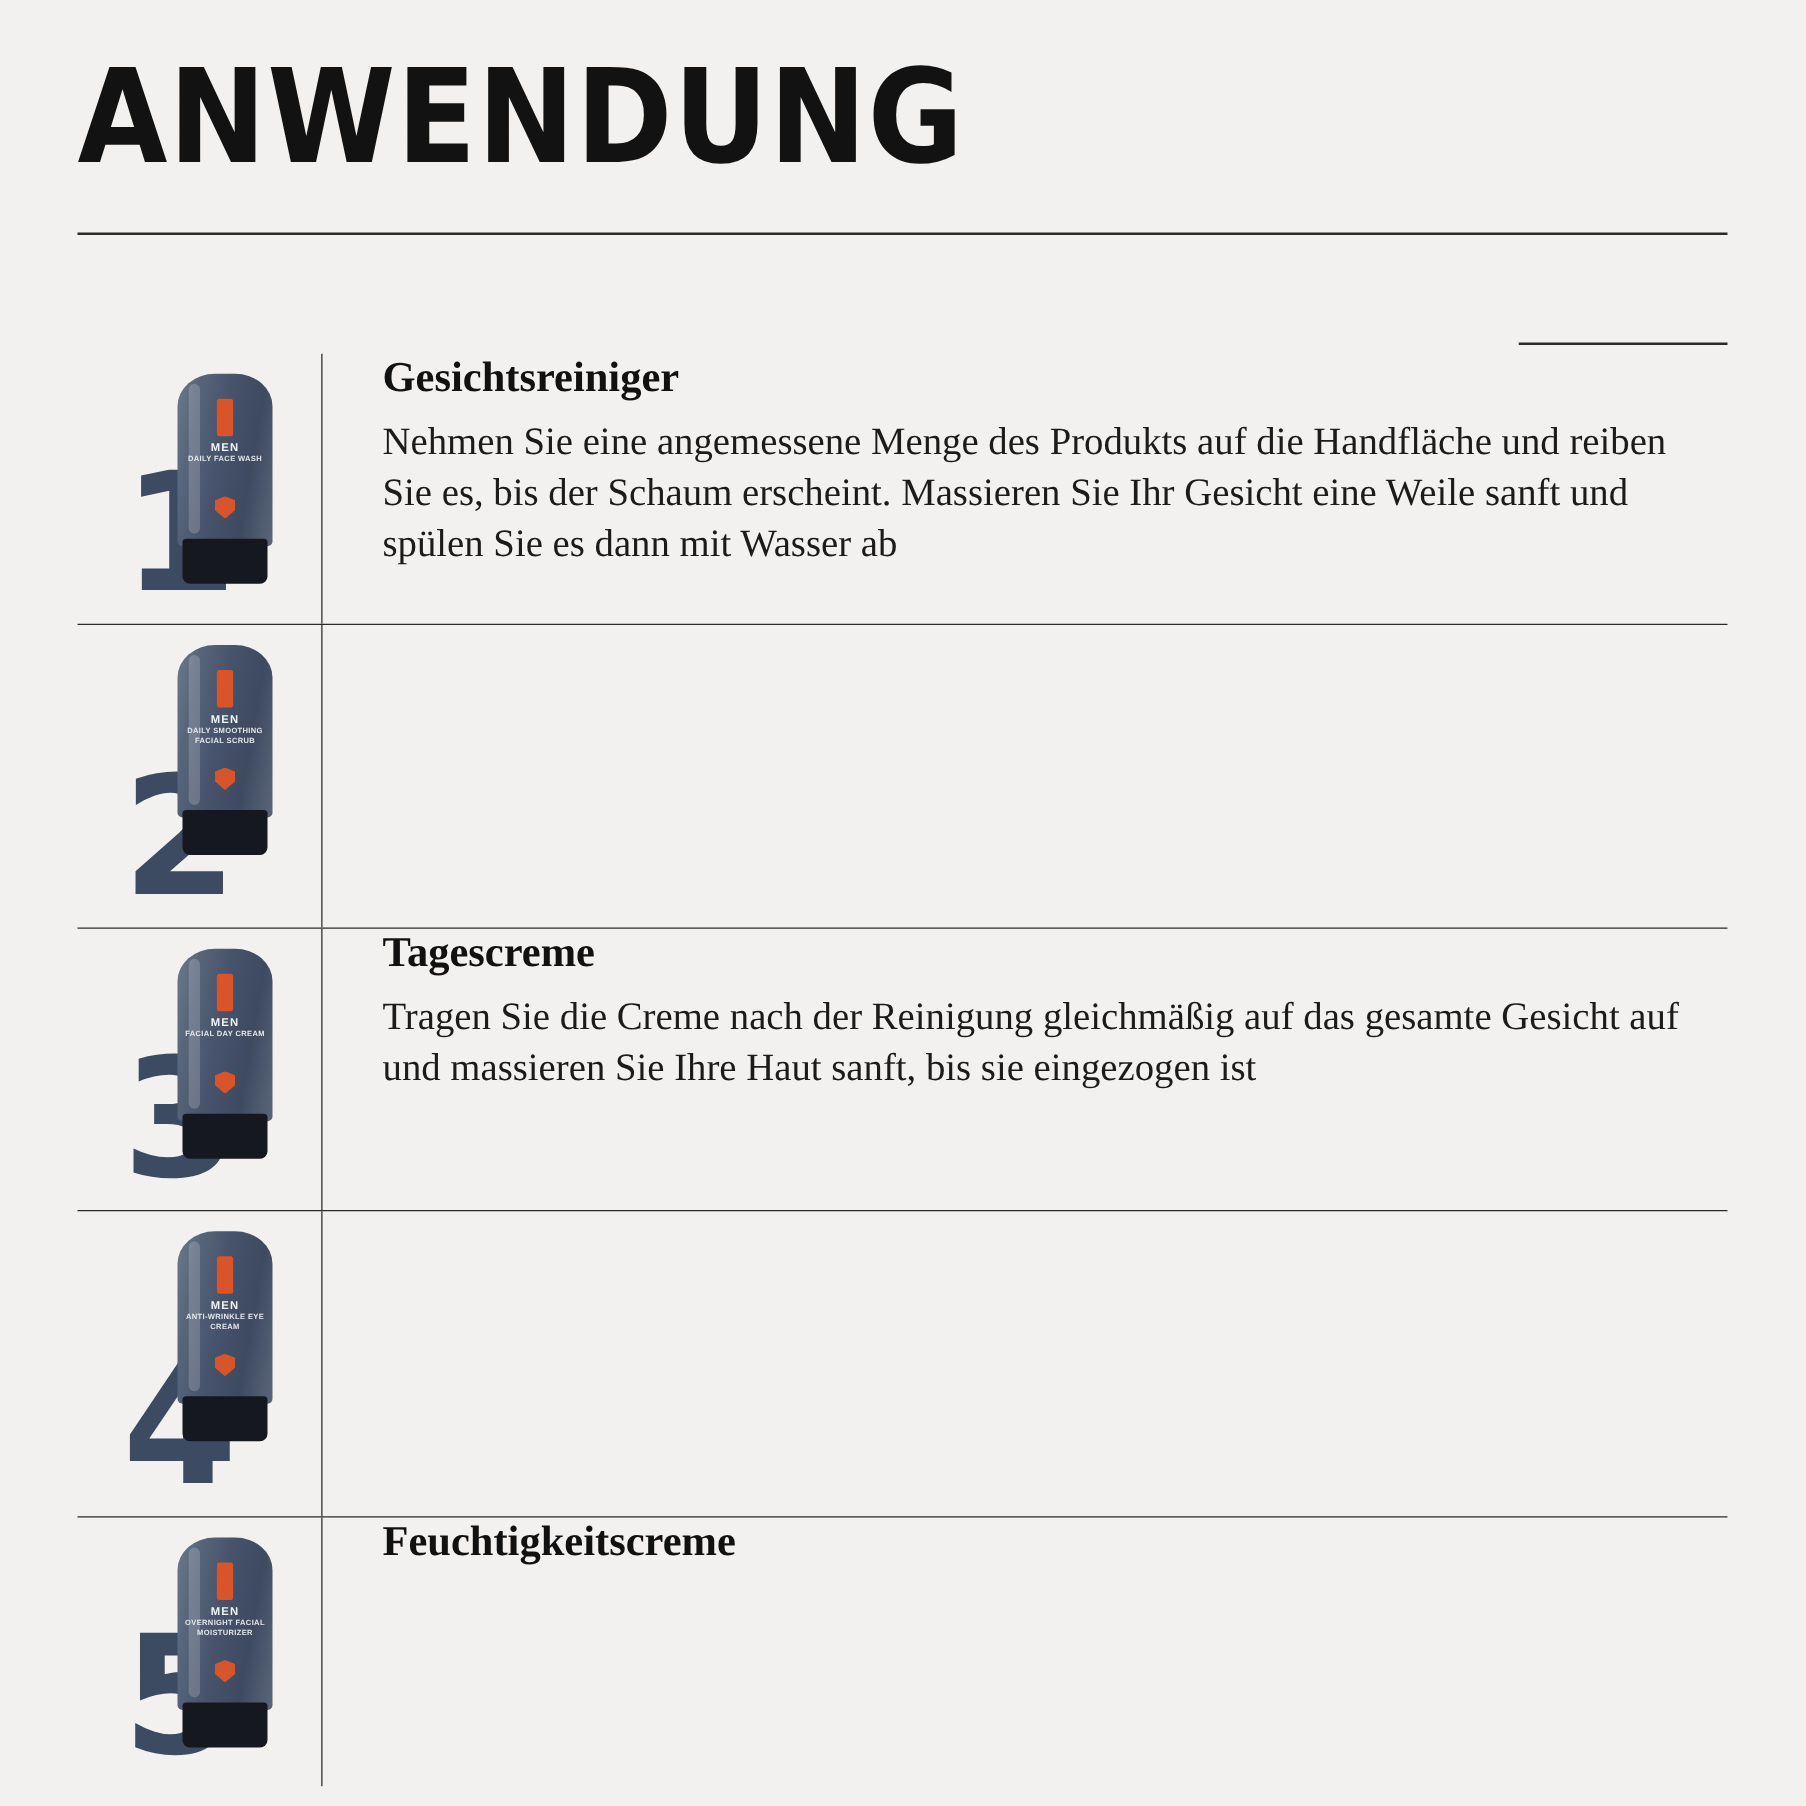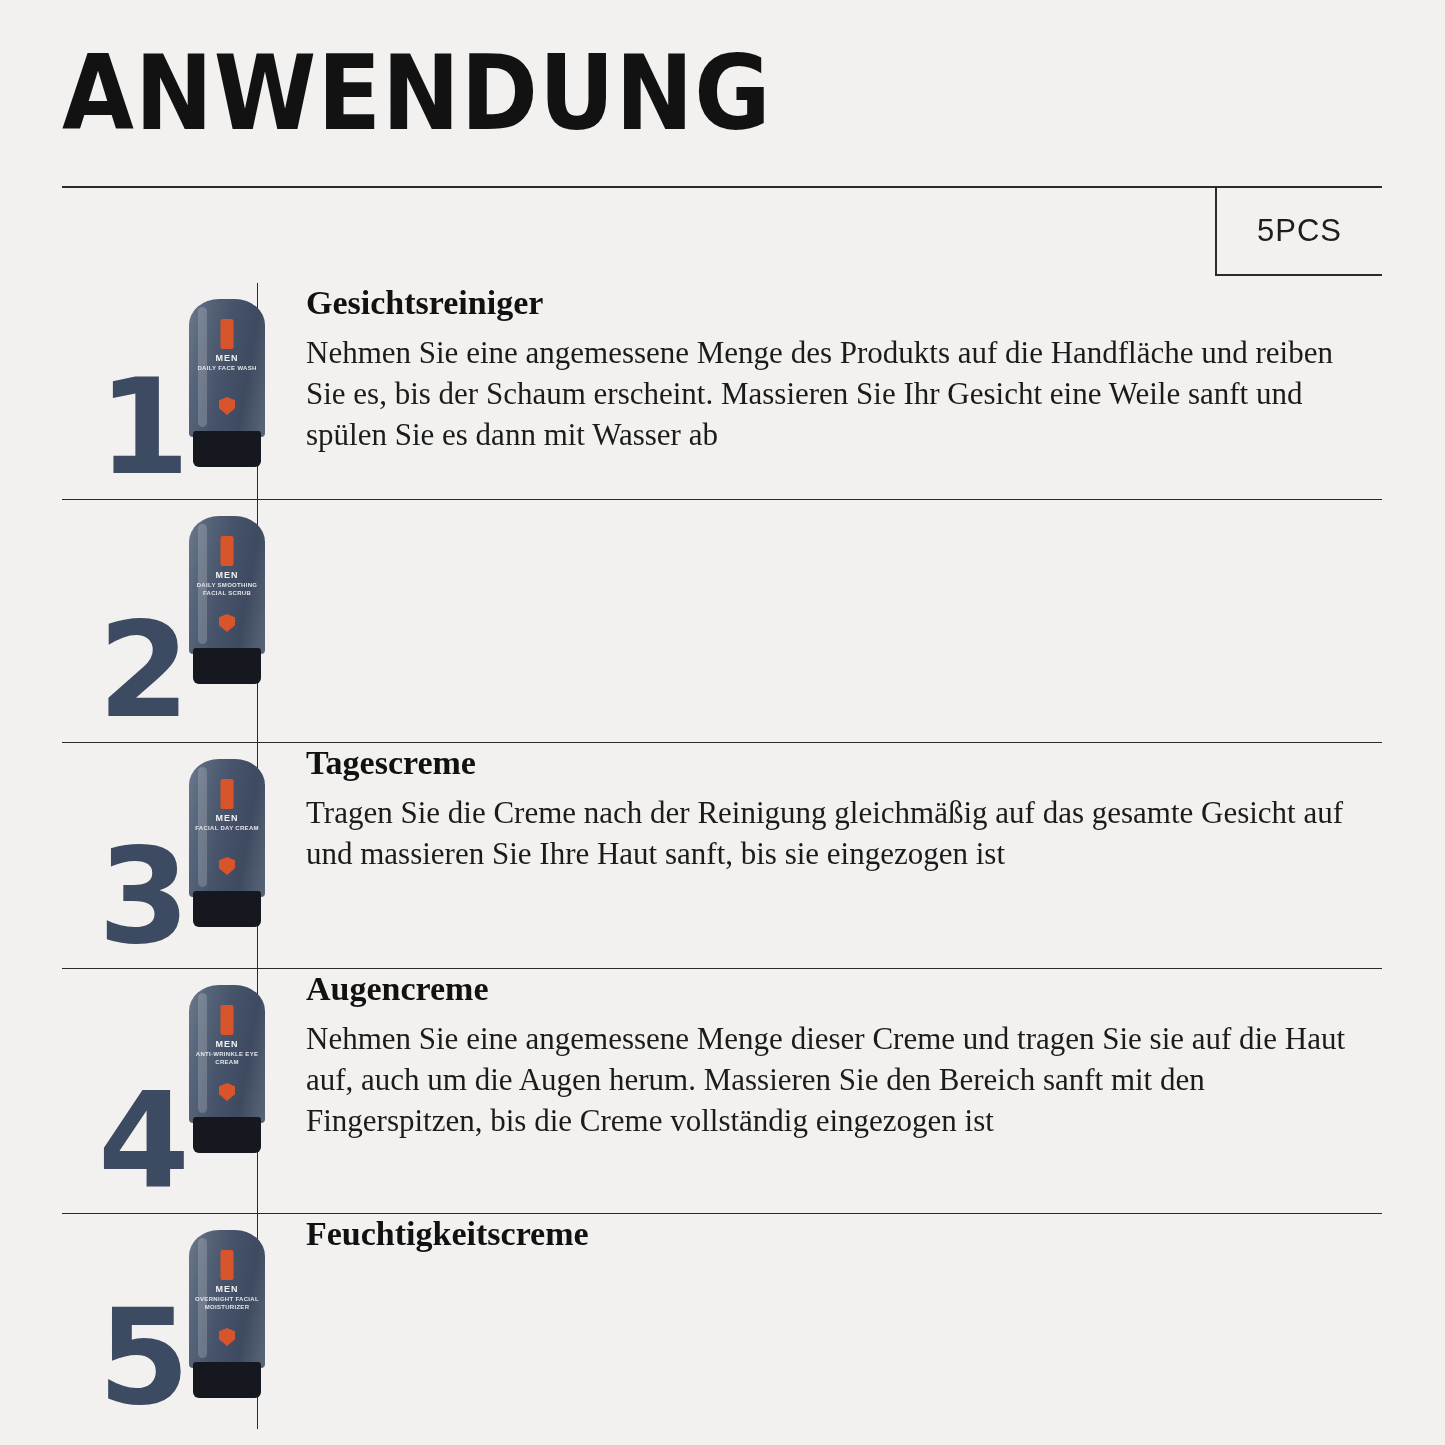--- a/index.html
+++ b/index.html
@@ -109,21 +109,20 @@
   }
 
   
   .tube {
     position: absolute;
     left: 80px;
     top: 16px;
     width: 52px;
     height: 168px;
     z-index: 2;
-    margin-left: 47px;
   }
   .tube-body {
     position: absolute;
     left: 0; top: 0;
     width: 76px;
     height: 138px;
     background: linear-gradient(100deg,#6d7a8d 0%,#58667b 18%,#46536a 45%,#3e4a60 72%,#5a6678 100%);
     border-radius: 30px 30px 4px 4px / 26px 26px 4px 4px;
   }
   .tube-shine {
@@ -212,23 +211,20 @@
   }
 </style>
 </head>
 <body>
 
 <div class="page">
 
   <div class="title">ANWENDUNG</div>
   <div class="header-rule"></div>
 
-  <div class="pcs-wrap">
-    <span class="pcs-text">5PCS</span>
-  </div>
   <div class="header-rule2"></div>
 
   <div class="steps">
 
     <div class="step" style="height:217px;">
       <div class="step-visual">
         <div class="step-num">1</div>
         <div class="tube">
           <div class="tube-body">
             <div class="tube-shine"></div>
@@ -289,24 +285,20 @@
           <div class="tube-body">
             <div class="tube-shine"></div>
             <div class="tube-logo"></div>
             <div class="tube-brand">MEN</div>
             <div class="tube-desc">ANTI-WRINKLE EYE CREAM</div>
             <div class="tube-badge"></div>
           </div>
           <div class="tube-cap"></div>
         </div>
       </div>
-      <div class="step-text">
-        <h2 class="step-title">Augencreme</h2>
-        <p class="step-body">Nehmen Sie eine angemessene Menge dieser Creme und tragen Sie sie auf die Haut auf, auch um die Augen herum. Massieren Sie den Bereich sanft mit den Fingerspitzen, bis die Creme vollständig eingezogen ist</p>
-      </div>
     </div>
 
     <div class="step" style="height:215px;">
       <div class="step-visual">
         <div class="step-num">5</div>
         <div class="tube">
           <div class="tube-body">
             <div class="tube-shine"></div>
             <div class="tube-logo"></div>
             <div class="tube-brand">MEN</div>

